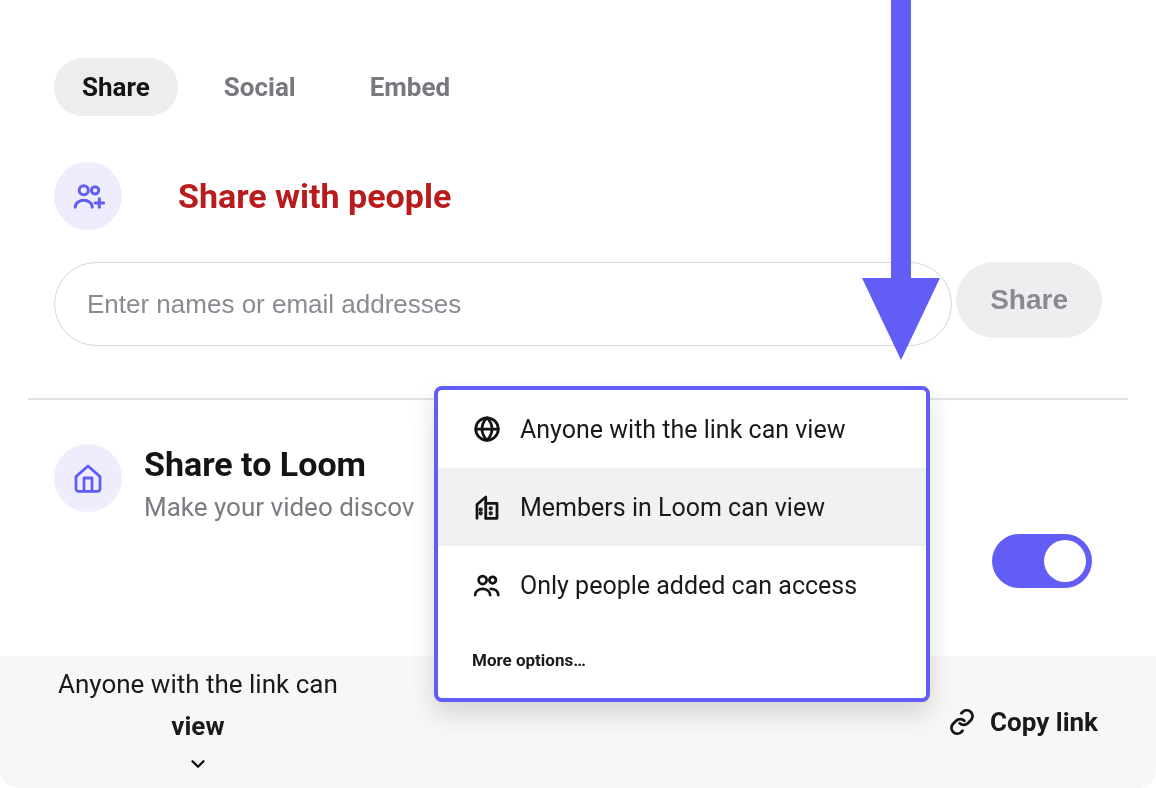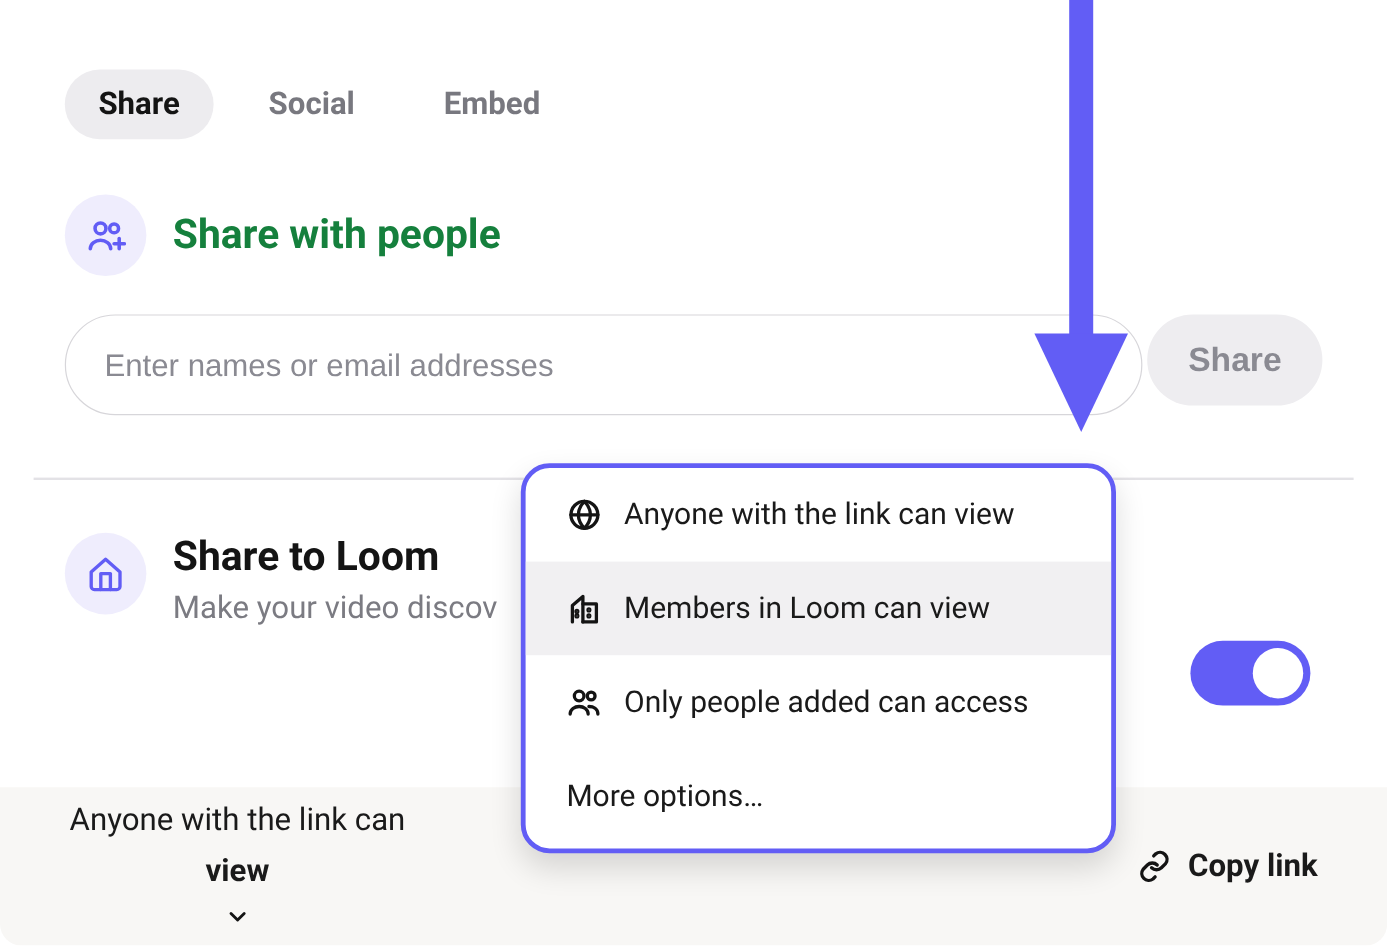--- a/index.html
+++ b/index.html
@@ -47,21 +47,22 @@
     .icon-bubble {
       width: 68px; height: 68px;
       border-radius: 50%;
       background: #efedfd;
       display: flex; align-items: center; justify-content: center;
       flex-shrink: 0;
     }
     .section-title {
       font-size: 34px;
       font-weight: 700;
-      color: #15803d;
+      color: #b91c1c;
+      margin-left: 34px;
     }
 
     
     .input-row {
       display: flex;
       align-items: flex-start;
       gap: 4px;
       margin-top: 32px;
     }
     .share-input {
@@ -164,38 +165,39 @@
       cursor: pointer;
     }
 
     
     .popover {
       position: absolute;
       left: 434px;
       top: 386px;
       width: 496px;
       background: #ffffff;
-      border-radius: 24px;
+      border-radius: 8px;
       border: 4px solid #625df5;
       box-shadow: 0 12px 26px rgba(0,0,0,0.14);
       overflow: hidden;
     }
     .pop-item {
       display: flex;
       align-items: center;
       gap: 18px;
       padding: 24px 34px;
       font-size: 25px;
       cursor: pointer;
     }
     .pop-item.hovered { background: #f1f0f2; }
     .pop-more {
       padding: 26px 34px 28px;
-      font-size: 25px;
-      cursor: pointer;
+      font-size: 17px;
+      cursor: pointer;
+      font-weight: bold;
     }
 
     
     .arrow {
       position: absolute;
       left: 856px;
       top: 0;
       pointer-events: none;
     }
 

